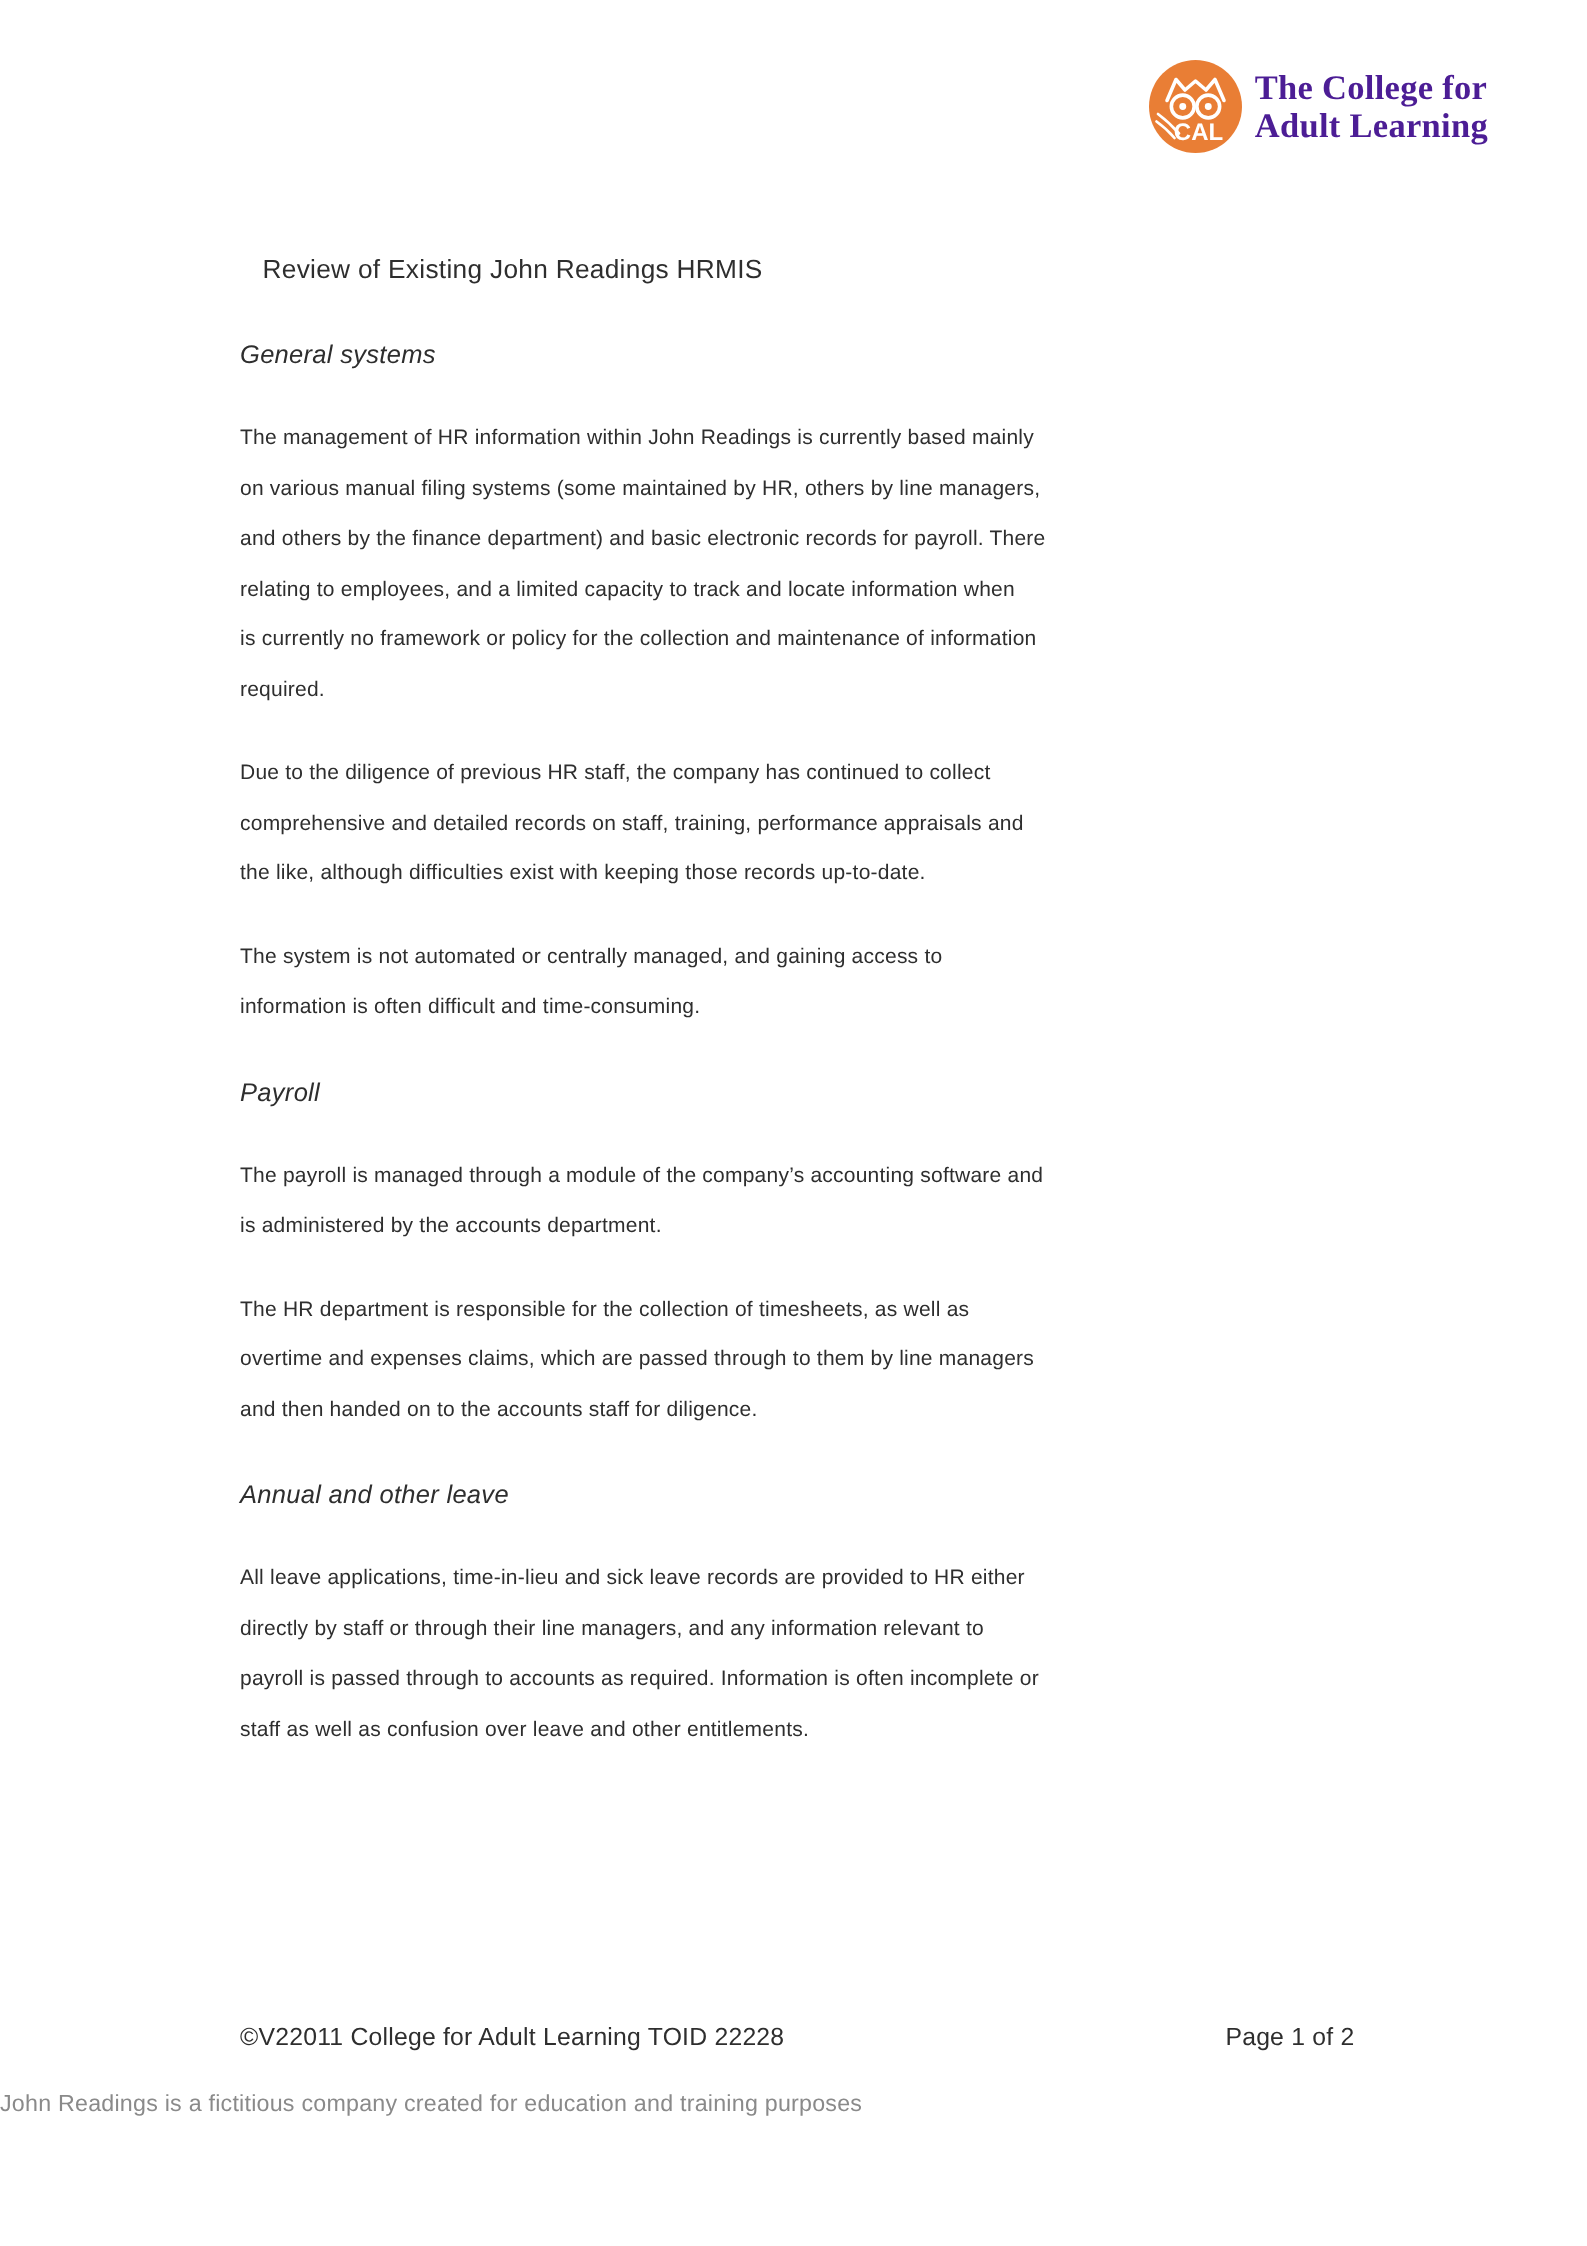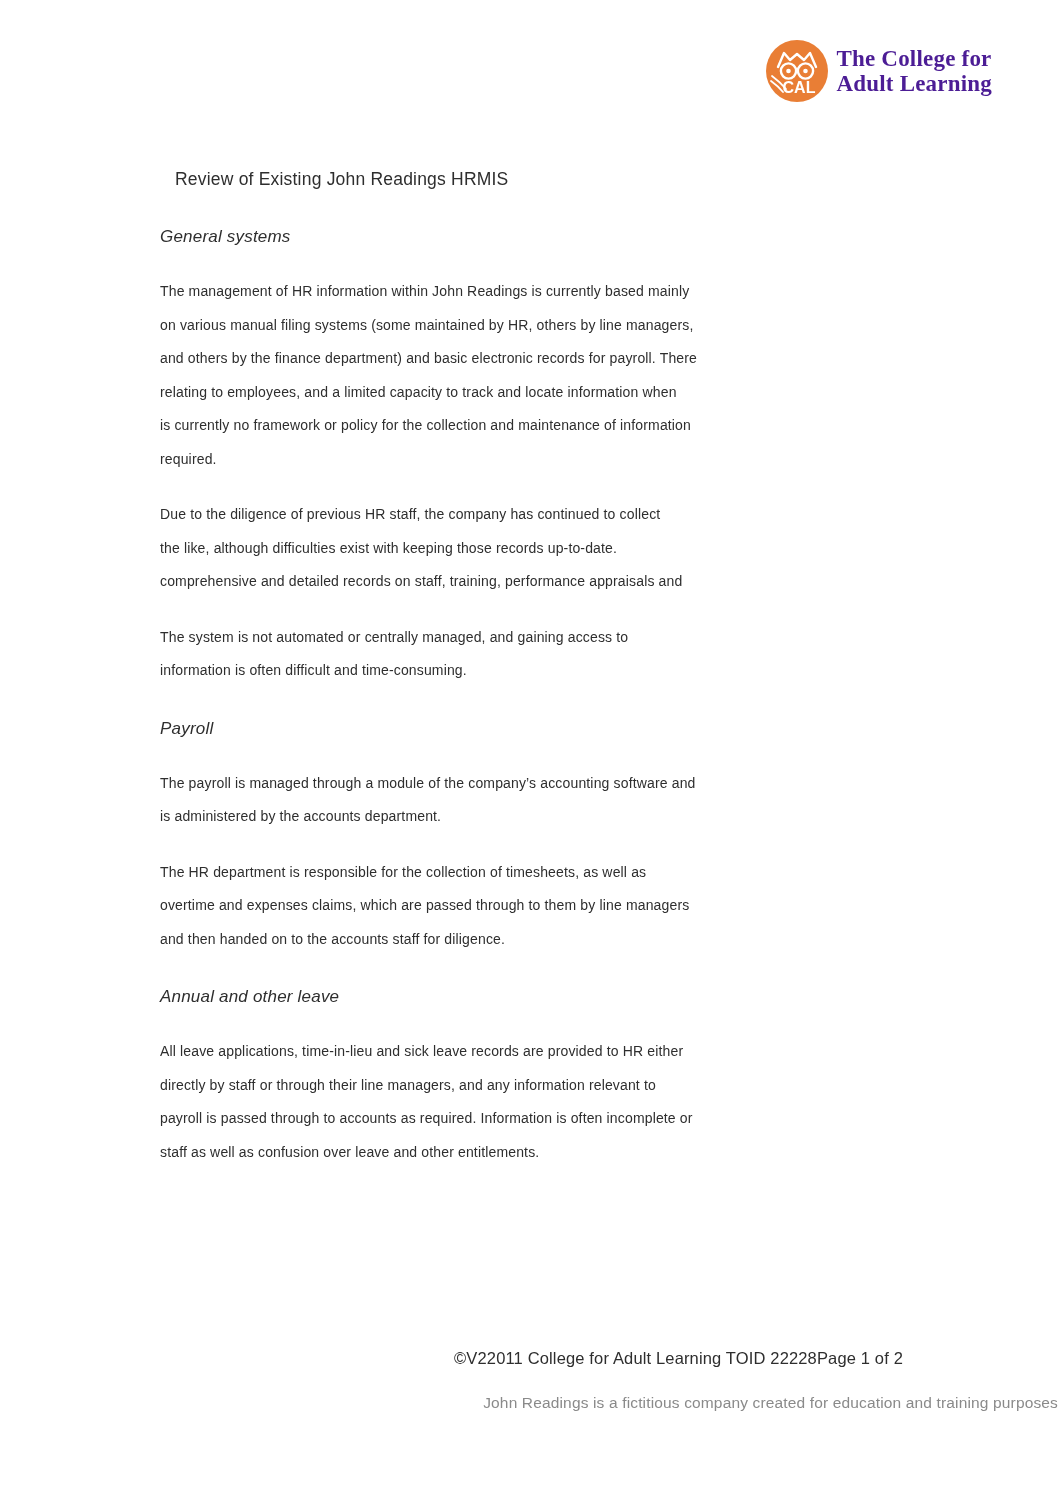--- a/index.html
+++ b/index.html
@@ -61,29 +61,29 @@
     letter-spacing: 0.15px;
     white-space: nowrap;
   }
 
   
   .footer-row {
     position: absolute;
     left: 160px; top: 1349px;
     width: 743px;
     display: flex;
-    justify-content: flex-end;
+    justify-content: space-between;
     font-size: 16.5px;
     letter-spacing: 0.15px;
   }
   .tagline {
     position: absolute;
     left: 0; top: 1394px;
     width: 1058px;
-    text-align: right;
+    text-align: left;
     font-size: 15.5px;
     color: #8a8a8a;
     letter-spacing: 0.15px;
   }
 </style>
 </head>
 <body>
 
 <div class="page">
 
@@ -114,22 +114,22 @@
       <div class="line">The management of HR information within John Readings is currently based mainly</div>
       <div class="line">on various manual filing systems (some maintained by HR, others by line managers,</div>
       <div class="line">and others by the finance department) and basic electronic records for payroll. There</div>
       <div class="line">relating to employees, and a limited capacity to track and locate information when</div>
       <div class="line">is currently no framework or policy for the collection and maintenance of information</div>
       <div class="line">required.</div>
     </div>
 
     <div class="para">
       <div class="line">Due to the diligence of previous HR staff, the company has continued to collect</div>
+      <div class="line">comprehensive and detailed records on staff, training, performance appraisals and</div>
       <div class="line">the like, although difficulties exist with keeping those records up-to-date.</div>
-      <div class="line">comprehensive and detailed records on staff, training, performance appraisals and</div>
     </div>
 
     <div class="para">
       <div class="line">The system is not automated or centrally managed, and gaining access to</div>
       <div class="line">information is often difficult and time-consuming.</div>
     </div>
 
     <h2 class="doc-heading">Payroll</h2>
 
     <div class="para">

